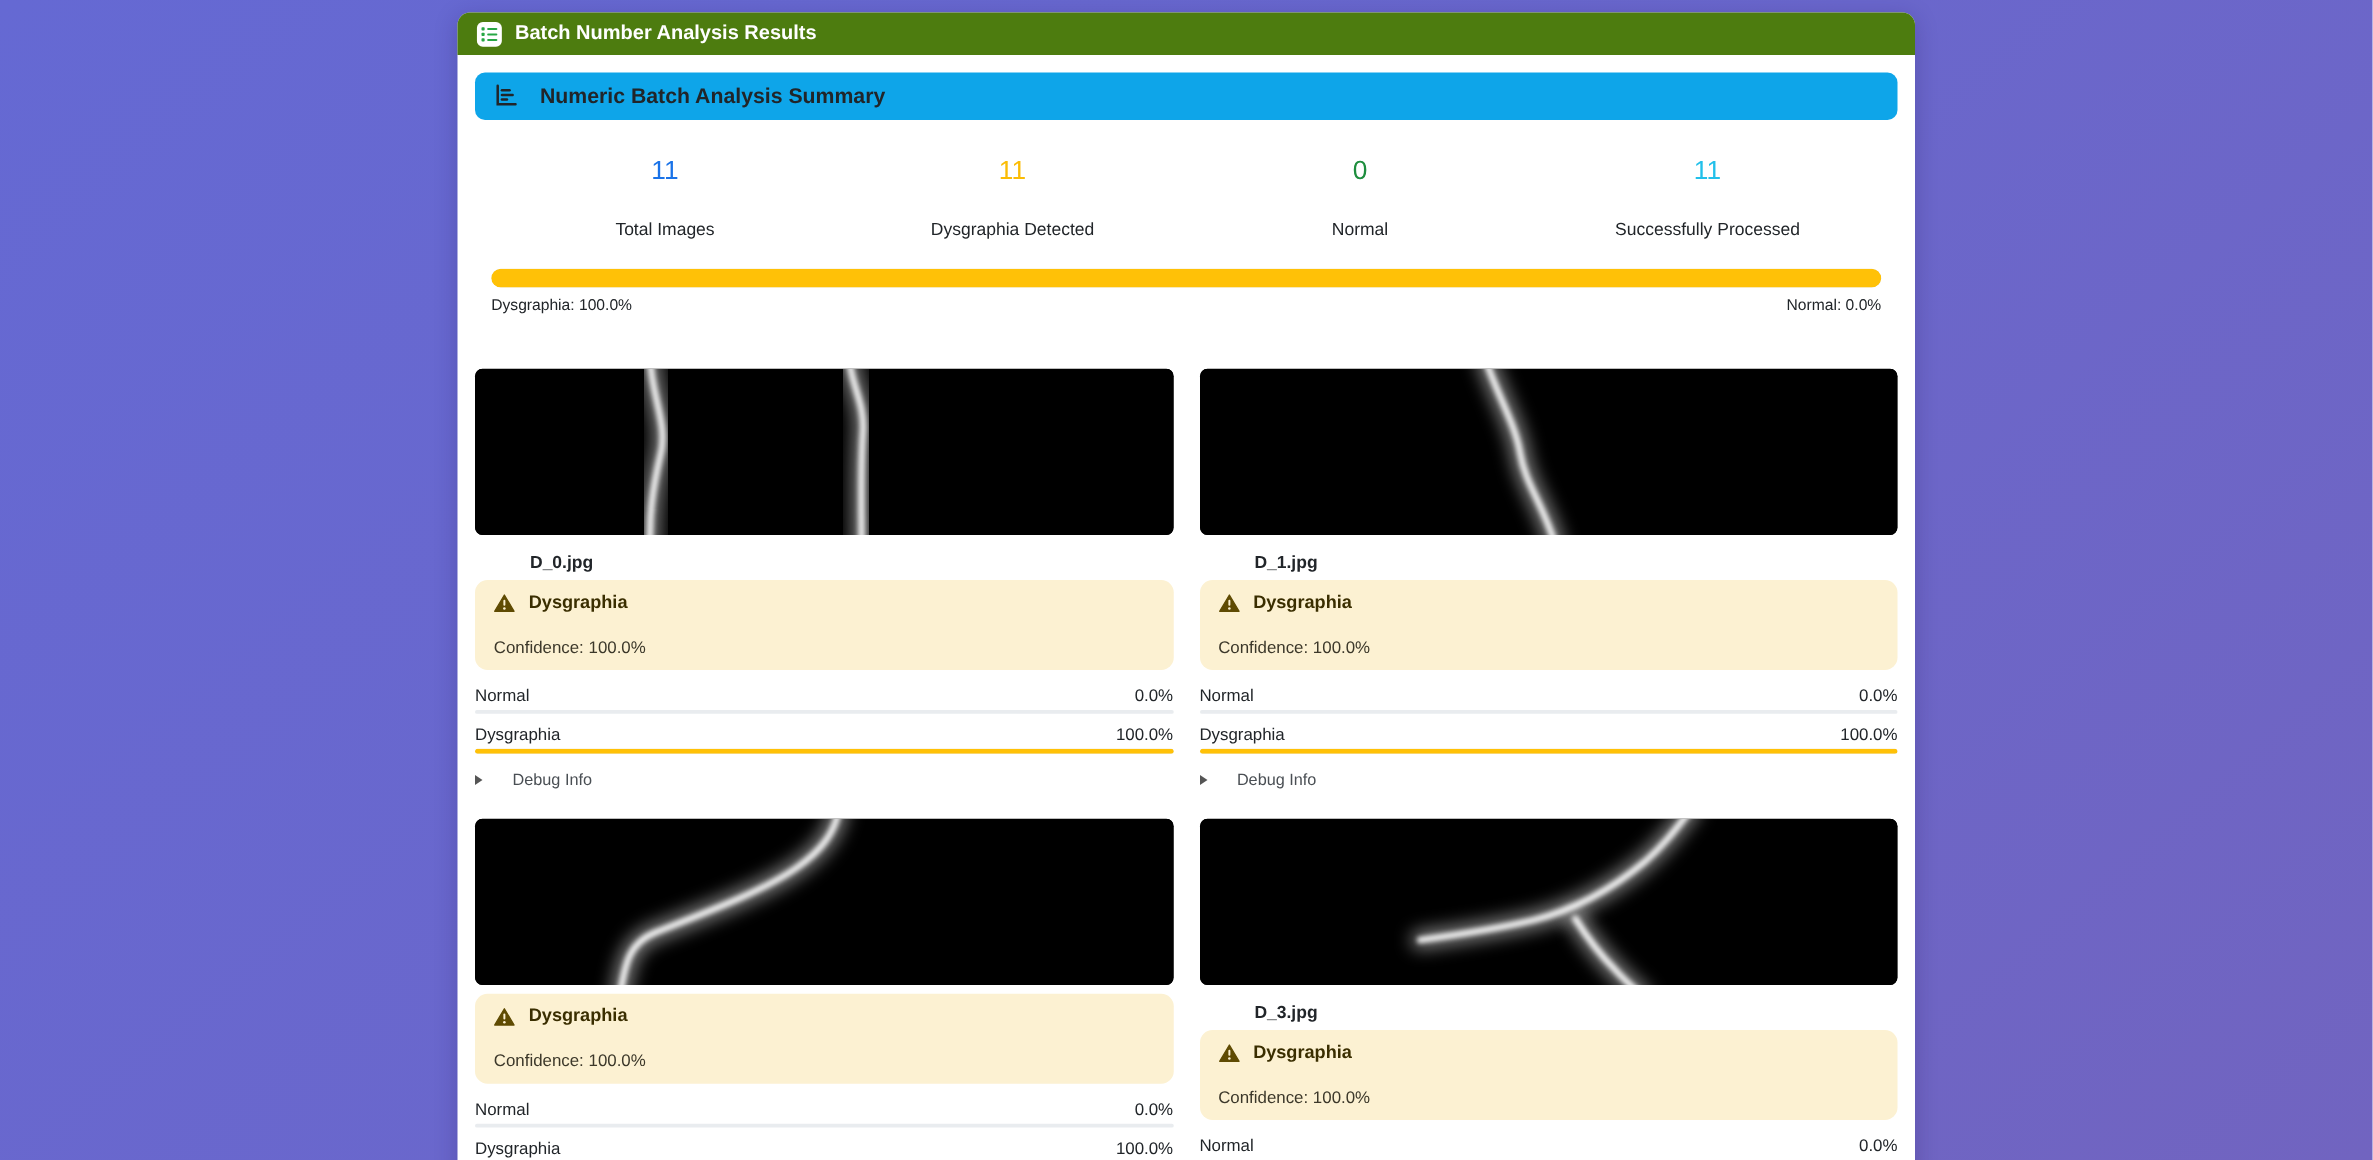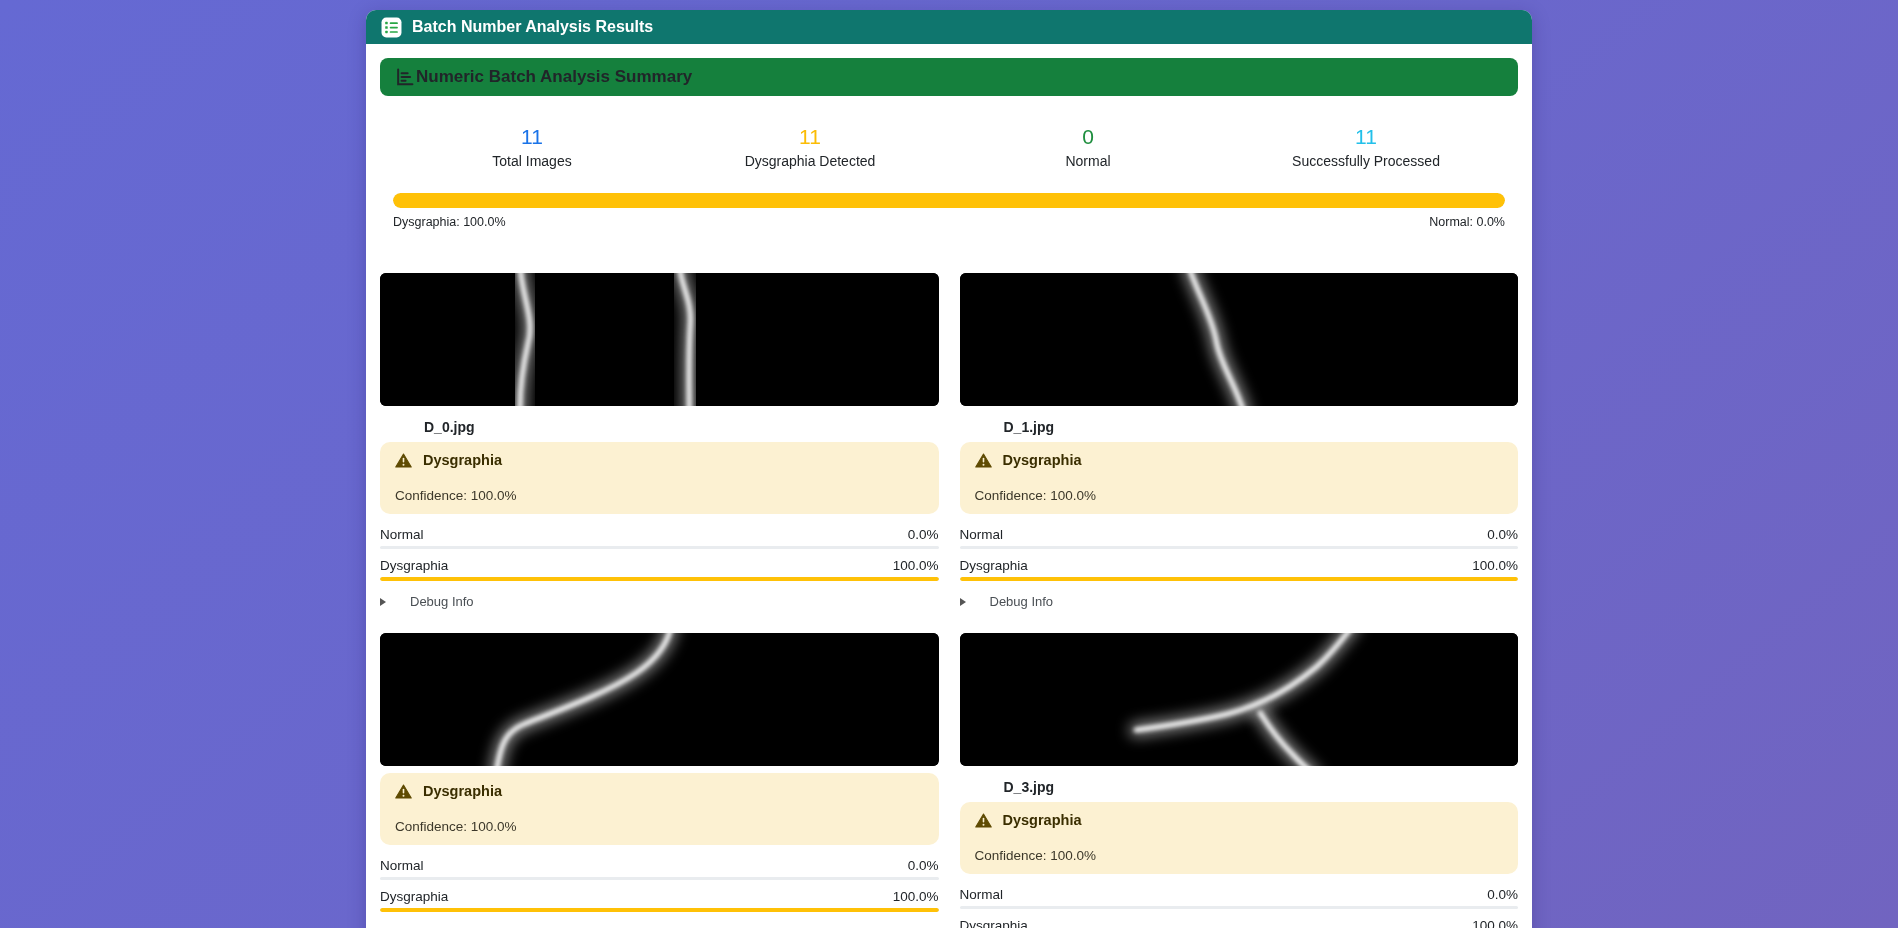--- a/index.html
+++ b/index.html
@@ -8,36 +8,36 @@
     font-family:"Liberation Sans","DejaVu Sans",sans-serif;
     background:linear-gradient(140deg,#6569d3 0%,#6a67cc 50%,#7164c0 100%);
     color:#212529;
   }
   .panel {
     width:1166px; margin:10px auto 0; background:#ffffff;
     border-radius:10px; min-height:1260px;
     box-shadow:0 4px 18px rgba(30,20,90,.25);
   }
   .panel-header {
-    height:34px; background:#0f766e; border-radius:10px 10px 0 0;
+    height:34px; background:#4d7c0f; border-radius:10px 10px 0 0;
     display:flex; align-items:center; gap:10px; padding:0 15px;
   }
   .panel-header .title { color:#fff; font-size:16px; font-weight:700; }
   .panel-body { padding:14px; }
 
   .summary-header {
-    background:#15803d; border-radius:8px; padding:9px 15px;
-    display:flex; align-items:center; gap:2px;
+    background:#0ea5e9; border-radius:8px; padding:9px 15px;
+    display:flex; gap:18px;
   }
   .summary-header .title { font-size:17px; font-weight:600; color:#212529; }
 
   .stats-row { margin:30px 13px 0; display:flex; }
   .stat { flex:1; text-align:center; }
   .stat .value { font-size:21px; font-weight:400; line-height:1; }
-  .stat .label { margin-top:6px; font-size:14px; color:#212529; }
+  .stat .label { margin-top:28px; font-size:14px; color:#212529; }
 
   .dist-bar { margin:24px 13px 0; height:15px; border-radius:8px; background:#e9ecef; overflow:hidden; }
   .dist-bar .fill { height:100%; border-radius:8px; }
   .dist-labels { margin:7px 13px 0; display:flex; justify-content:space-between;
     font-size:12.5px; color:#212529; }
 
   .results-grid {
     margin-top:44px; display:grid; grid-template-columns:1fr 1fr;
     column-gap:21px; row-gap:24px;
   }

